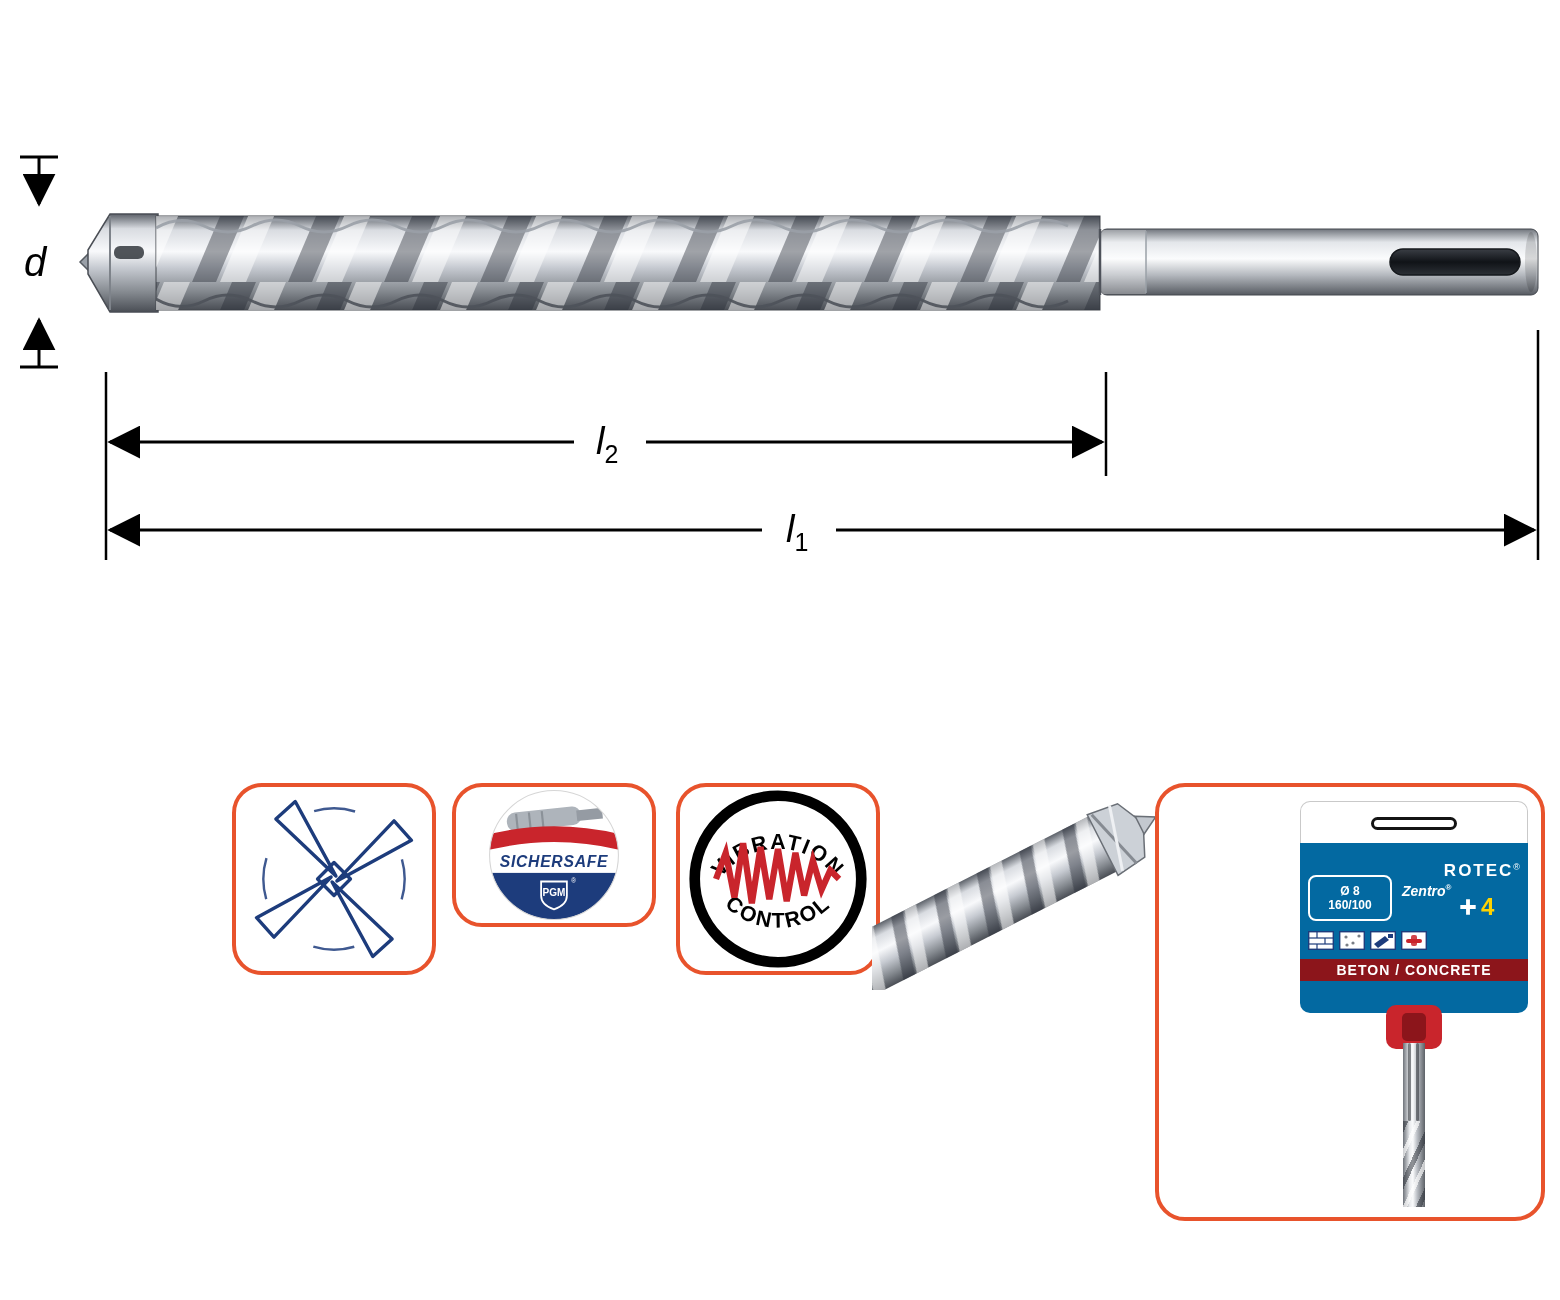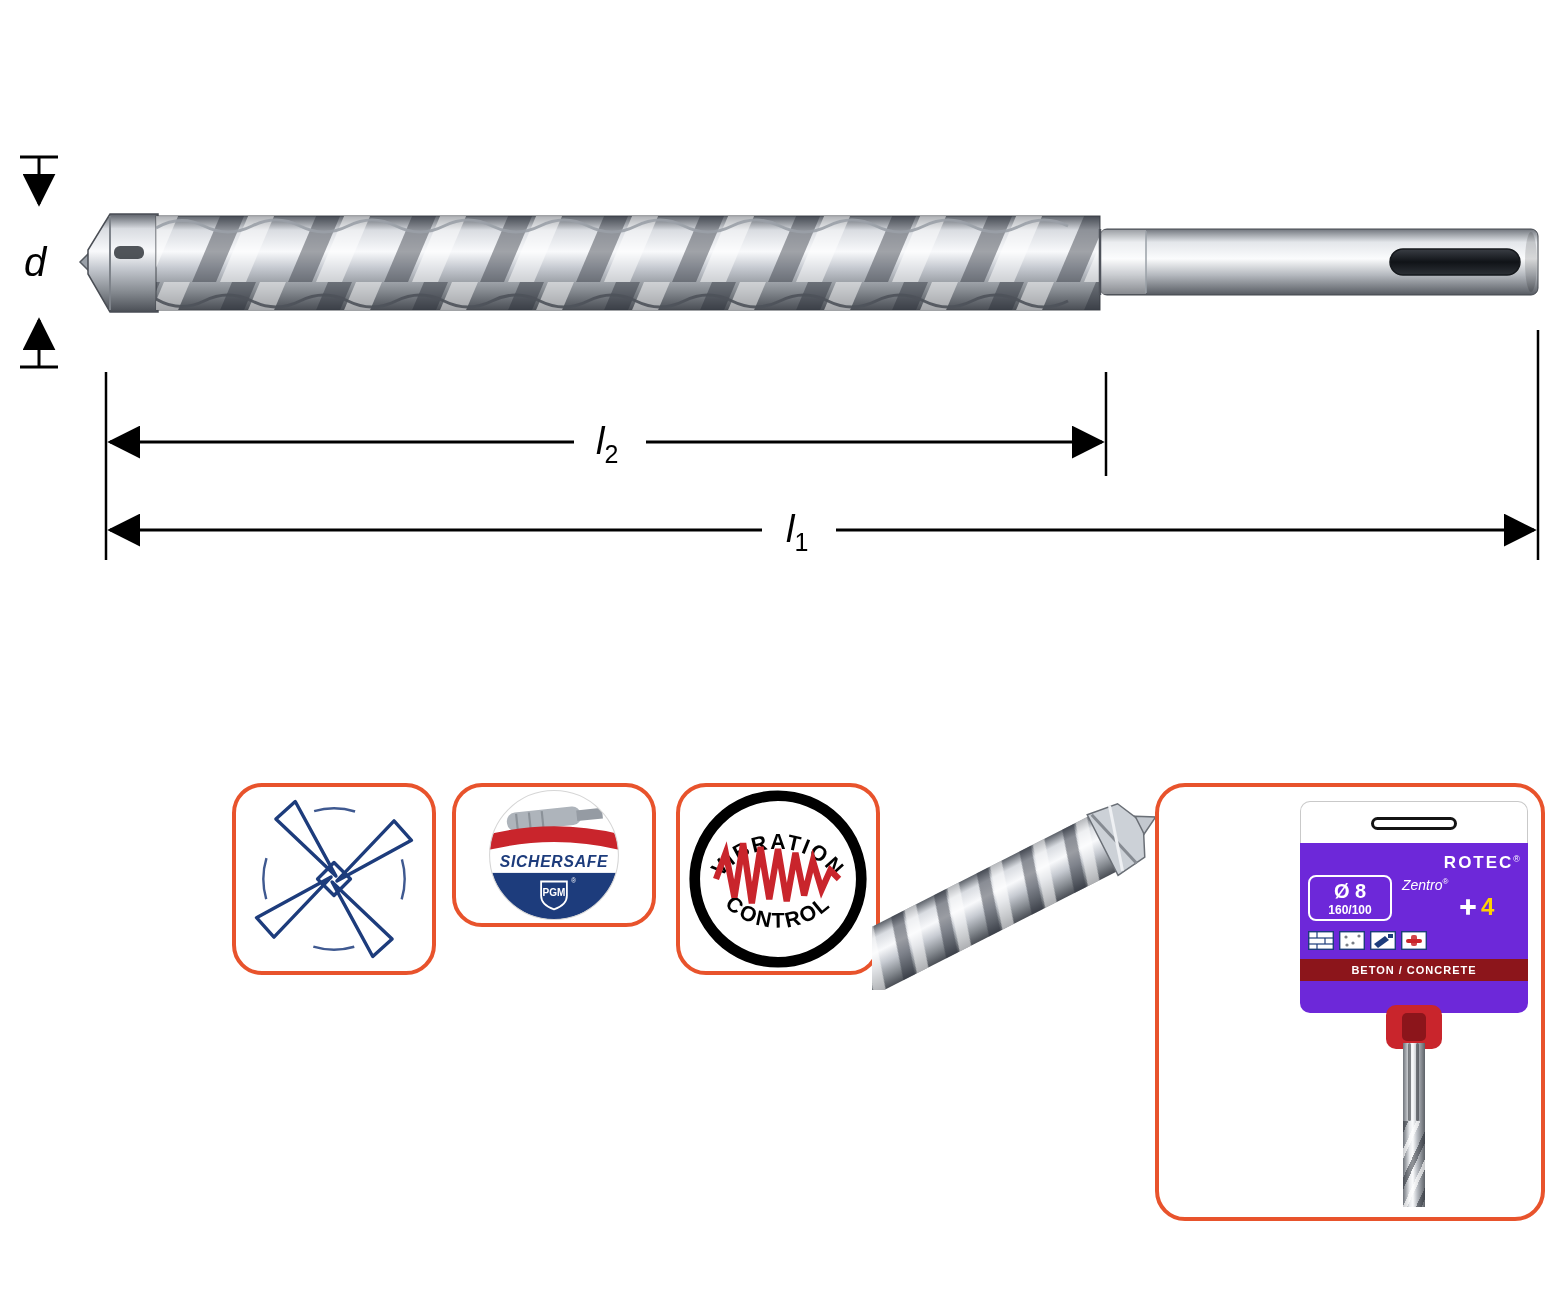--- a/index.html
+++ b/index.html
@@ -50,43 +50,43 @@
   .card-tab {
     position:relative; height:42px; background:#fff;
     border:1px solid #c9c9c9; border-bottom:none;
     border-radius:10px 10px 0 0;
   }
   .euro-slot {
     width:86px; height:13px; margin:15px auto 0;
     border:3px solid #141414; border-radius:7px; background:#fff;
   }
   .card-body {
-    position:relative; height:170px; background:#6d28d9;
-    border-radius:0 0 10px 10px; padding:8px 8px;
+    position:relative; height:170px; background:#0369a1;
+    border-radius:0 0 10px 10px; padding:16px 8px;
   }
   .brand-row { text-align:right; color:#fff; margin-top:2px; }
   .brand-row .brand { font-weight:bold; font-size:17px; letter-spacing:2px; }
   .brand-row .reg { font-size:9px; vertical-align:super; }
   .spec-box {
     position:absolute; left:8px; top:32px; width:84px; height:46px;
     border:2px solid #fff; border-radius:8px; color:#fff;
     display:flex; flex-direction:column; align-items:center; justify-content:center;
   }
-  .spec-box .spec-d { font-weight:bold; font-size:20px; }
+  .spec-box .spec-d { font-weight:bold; font-size:12px; }
   .spec-box .spec-l { font-weight:bold; font-size:12px; }
-  .series-row { position:absolute; left:102px; top:34px; color:#fff; font-style:italic; font-weight:normal; font-size:14px; }
+  .series-row { position:absolute; left:102px; top:40px; color:#fff; font-style:italic; font-weight:bold; font-size:14px; }
   .series-row .reg2 { font-size:8px; vertical-align:super; font-style:normal; }
   .cutters-row { position:absolute; left:158px; top:50px; display:flex; align-items:center; gap:3px; }
   .cutters-row .cut4 { color:#ffd200; font-weight:bold; font-size:24px; }
   .picto-row { position:absolute; left:8px; top:88px; display:flex; gap:5px; }
   .picto { display:inline-block; width:26px; height:19px; }
   .picto svg { display:block; width:26px; height:19px; }
   .mat-band {
     position:absolute; left:0; top:116px; width:100%; height:22px;
-    background:#8c151b; color:#fff; font-weight:bold; font-size:11px;
+    background:#8c151b; color:#fff; font-weight:bold; font-size:14px;
     letter-spacing:1px; display:flex; align-items:center; justify-content:center;
   }
   .clamp {
     position:absolute; left:227px; top:218px; width:56px; height:44px;
     background:#c9252c; border-radius:10px;
   }
   .clamp-notch {
     position:absolute; left:16px; top:8px; width:24px; height:28px;
     background:#8c151b; border-radius:5px;
   }

